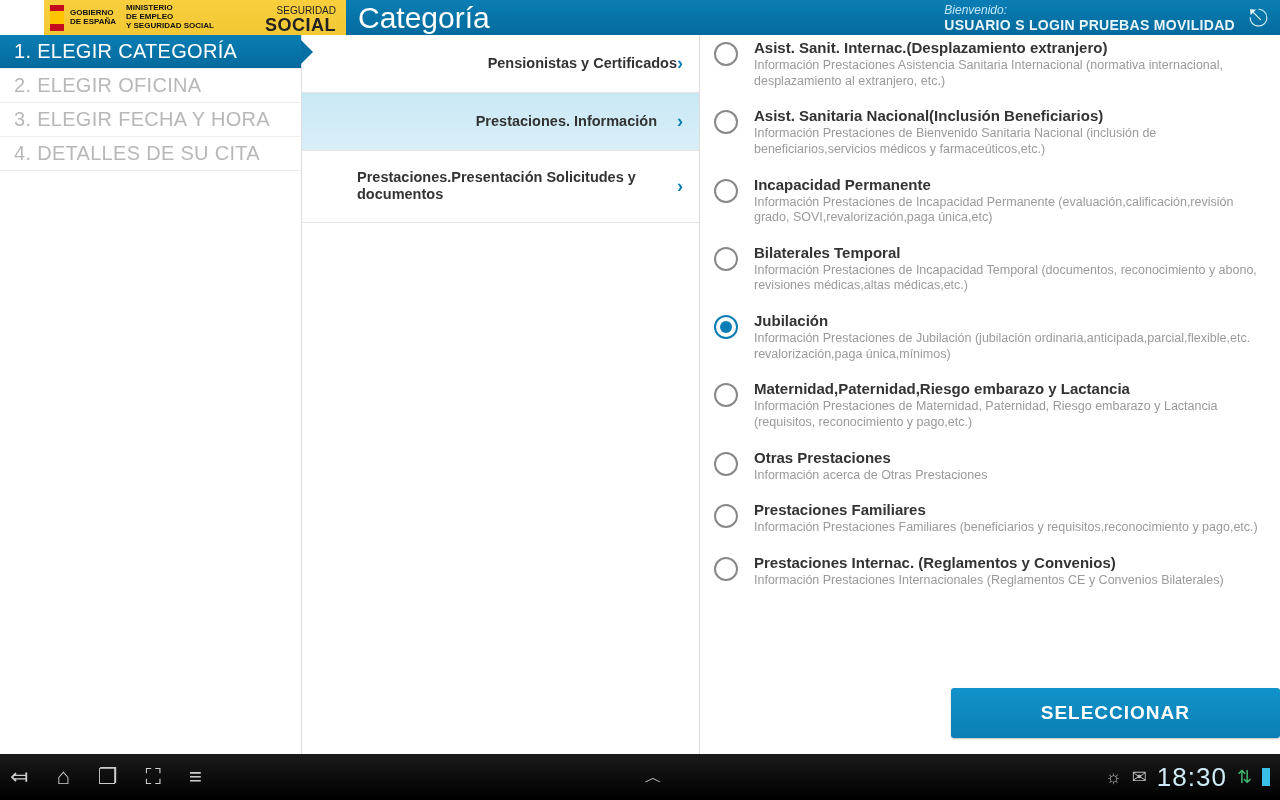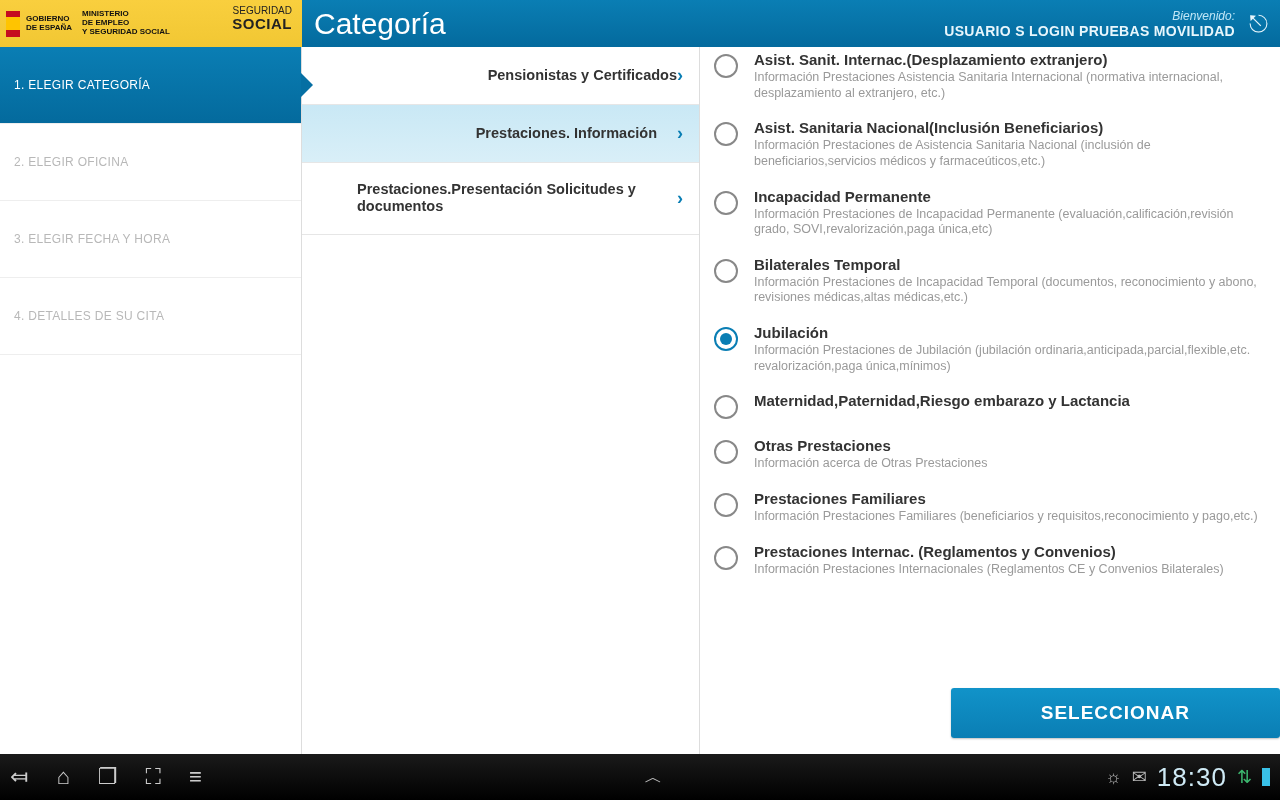--- a/index.html
+++ b/index.html
@@ -1,34 +1,34 @@
 <!DOCTYPE html>
 <html><head>
 <meta charset="utf-8">
 <style>
   * { box-sizing: border-box; margin: 0; padding: 0; }
   body { font-family: Arial, Helvetica, sans-serif; width: 1280px; height: 800px; overflow: hidden; background: #fff; }
   .app { display: flex; flex-direction: column; height: 800px; }
-  .topbar { display: flex; height: 47px; }
+  .topbar { display: flex; height: 35px; margin-left: 44px; }
   .gov-banner { width: 302px; background: linear-gradient(#f9cf3e,#f1c733); display: flex; align-items: center; padding: 0 6px; position: relative; }
   .flag { width: 14px; height: 26px; background: linear-gradient(#c50c1f 0 25%, #ffc400 25% 75%, #c50c1f 75% 100%); margin-right: 6px; }
   .gov-text { font-size: 8px; font-weight: bold; color: #111; line-height: 1.1; }
   .gov-col { display:flex; flex-direction:column; margin-right:10px; }
   .ss-badge { position:absolute; right:10px; top:6px; text-align:right; font-size:10px; color:#222; line-height:1; }
-  .ss-badge b { display:block; font-size:15px; letter-spacing:.5px; }
+  .ss-badge b { display:block; font-size:18px; letter-spacing:.5px; }
   .header { flex:1; background: linear-gradient(#0a7eb4,#046a9d); color:#fff; display:flex; align-items:center; justify-content:space-between; padding:0 12px; }
   .header-title { font-size: 30px; font-weight: 400; }
-  .header-user { text-align:right; font-size:12px; }
+  .header-user { text-align:left; font-size:12px; }
   .header-user .welcome { font-style: italic; color:#bfe6f6; font-size:12px; }
   .header-user .uname { font-weight:bold; color:#e8f6fc; font-size:14px; letter-spacing:.3px; }
   .logout { margin-left:14px; font-size:24px; color:#e8f6fc; }
   .header-right { display:flex; align-items:center; }
   .content { flex:1; display:flex; position:relative; min-height:0; }
   .sidebar { width:302px; border-right:1px solid #ddd; background:#fff; }
-  .step { padding:31px 14px; font-size:12px; color:#b8b8b8; border-bottom:1px solid #eee; letter-spacing:.3px; }
+  .step { padding:5px 14px; font-size:20px; color:#b8b8b8; border-bottom:1px solid #eee; letter-spacing:.3px; }
   .step.active { background:linear-gradient(#0a7eb4,#046a9d); color:#fff; font-weight:500; position:relative; }
   .step.active::after { content:""; position:absolute; right:-12px; top:50%; transform:translateY(-50%); border-left:12px solid #066fa3; border-top:12px solid transparent; border-bottom:12px solid transparent; }
   .midcol { width:398px; border-right:1px solid #ddd; background:#fff; display:flex; flex-direction:column; }
   .cat-item { display:flex; align-items:center; justify-content:flex-end; padding:18px 16px; font-size:14.5px; font-weight:bold; color:#333; border-bottom:1px solid #e6e6e6; cursor:pointer; }
   .cat-item.selected { background:linear-gradient(#c9e8f5,#d9eff8);gap:20px; }
   .cat-item .chev { color:#0a7eb4; font-size:18px; font-weight:bold; }
   .cat-item .lbl { max-width:320px; line-height:1.2; }
   .rightcol { flex:1; display:flex; flex-direction:column; min-width:0; }
   .options { flex:1; overflow:hidden; padding:4px 12px 0 14px; }
   .opt { display:flex; align-items:flex-start; margin-bottom:18px; }
@@ -108,21 +108,21 @@
             <div class="radio"></div>
             <div class="opt-text">
               <div class="title">Asist. Sanit. Internac.(Desplazamiento extranjero)</div>
               <div class="desc">Información Prestaciones Asistencia Sanitaria Internacional (normativa internacional, desplazamiento al extranjero, etc.)</div>
             </div>
           </div>
           <div class="opt">
             <div class="radio"></div>
             <div class="opt-text">
               <div class="title">Asist. Sanitaria Nacional(Inclusión Beneficiarios)</div>
-              <div class="desc">Información Prestaciones de Asistencia Sanitaria Nacional (inclusión de beneficiarios,servicios médicos y farmaceúticos,etc.)</div>
+              <div class="desc">Información Prestaciones de Bienvenido Sanitaria Nacional (inclusión de beneficiarios,servicios médicos y farmaceúticos,etc.)</div>
             </div>
           </div>
           <div class="opt">
             <div class="radio"></div>
             <div class="opt-text">
               <div class="title">Incapacidad Permanente</div>
               <div class="desc">Información Prestaciones de Incapacidad Permanente (evaluación,calificación,revisión grado, SOVI,revalorización,paga única,etc)</div>
             </div>
           </div>
           <div class="opt">
@@ -136,20 +136,21 @@
             <div class="radio checked"></div>
             <div class="opt-text">
               <div class="title">Jubilación</div>
               <div class="desc">Información Prestaciones de Jubilación (jubilación ordinaria,anticipada,parcial,flexible,etc. revalorización,paga única,mínimos)</div>
             </div>
           </div>
           <div class="opt">
             <div class="radio"></div>
             <div class="opt-text">
               <div class="title">Maternidad,Paternidad,Riesgo embarazo y Lactancia</div>
+              <div class="desc">Información Prestaciones de Maternidad, Paternidad, Riesgo embarazo y Lactancia (requisitos, reconocimiento y pago,etc.)</div>
             </div>
           </div>
           <div class="opt">
             <div class="radio"></div>
             <div class="opt-text">
               <div class="title">Otras Prestaciones</div>
               <div class="desc">Información acerca de Otras Prestaciones</div>
             </div>
           </div>
           <div class="opt">

